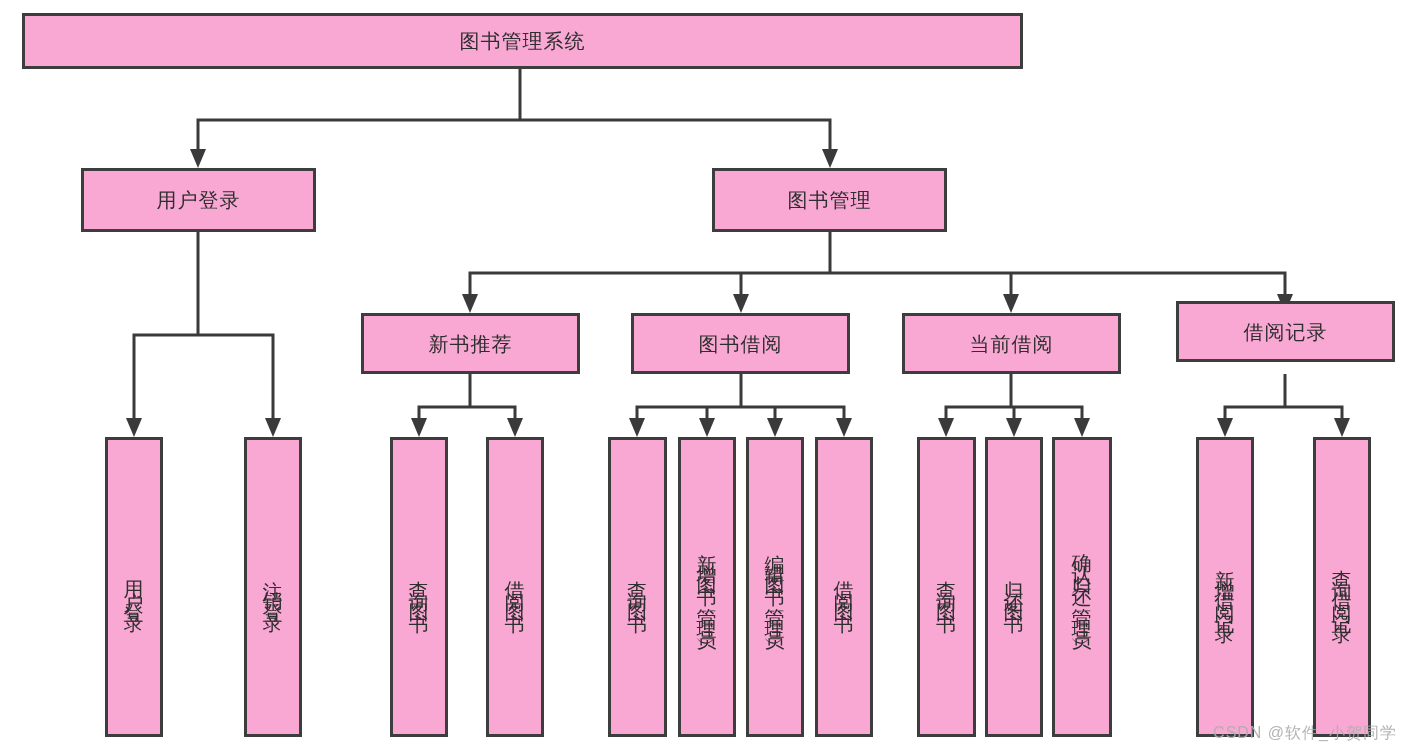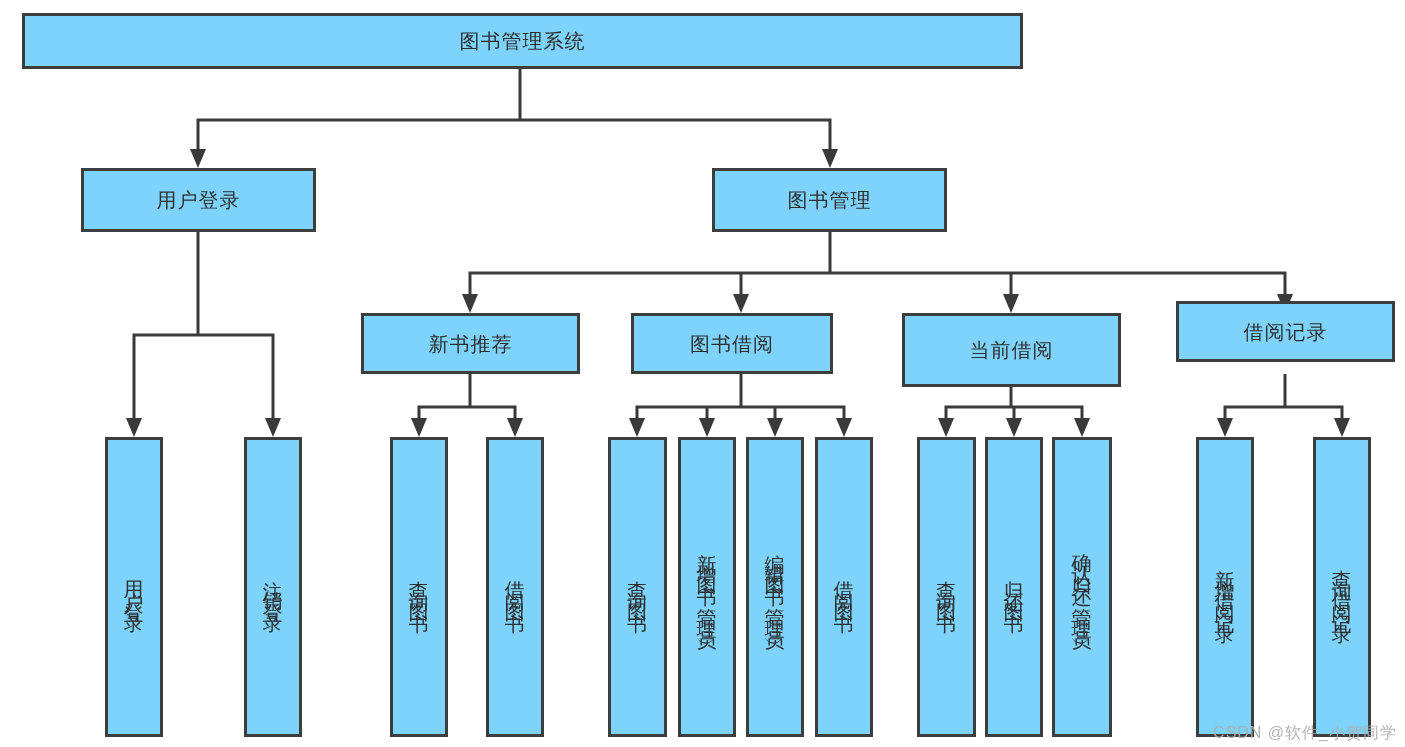--- a/index.html
+++ b/index.html
@@ -4,21 +4,21 @@
 <style>
   html,body { margin:0; padding:0; background:#ffffff; }
   .stage {
     position:relative; width:1405px; height:747px;
     background:#ffffff; overflow:hidden;
     font-family:"Liberation Sans", sans-serif;
   }
   svg.wires { position:absolute; left:0; top:0; width:1405px; height:747px; }
   .node {
     position:absolute; box-sizing:border-box;
-    border:3px solid #3d3d3d; background:#7dd3fc;
+    border:3px solid #3d3d3d; background:#f9a8d4;
     display:flex; align-items:center; justify-content:center;
     color:#2e2e2e; font-size:20px; text-align:center;
     z-index:2;
   }
   .node span { display:block; line-height:1; }
   .node.h span { letter-spacing:1px; }
   .node.v span {
     writing-mode:vertical-rl; text-orientation:mixed;
     letter-spacing:11px; line-height:1;
   }
@@ -63,24 +63,24 @@
   <div class="node h" style="left:81px; top:168px; width:235px; height:64px">
     <span>用户登录</span>
   </div>
   <div class="node h" style="left:361px; top:313px; width:219px; height:61px">
     <span>新书推荐</span>
   </div>
 
   <div class="node h" style="left:712px; top:168px; width:235px; height:64px">
     <span>图书管理</span>
   </div>
-  <div class="node h" style="left:631px; top:313px; width:202px; height:61px">
+  <div class="node h" style="left:631px; top:313px; width:219px; height:61px">
     <span>图书借阅</span>
   </div>
-  <div class="node h" style="left:902px; top:313px; width:219px; height:74px">
+  <div class="node h" style="left:902px; top:313px; width:219px; height:61px">
     <span>当前借阅</span>
   </div>
   <div class="node h" style="left:1176px; top:301px; width:219px; height:61px">
     <span>借阅记录</span>
   </div>
 
   <div class="node v" style="left:105px; top:437px; width:58px; height:300px">
     <span>用户登录</span>
   </div>
   <div class="node v" style="left:244px; top:437px; width:58px; height:300px">

